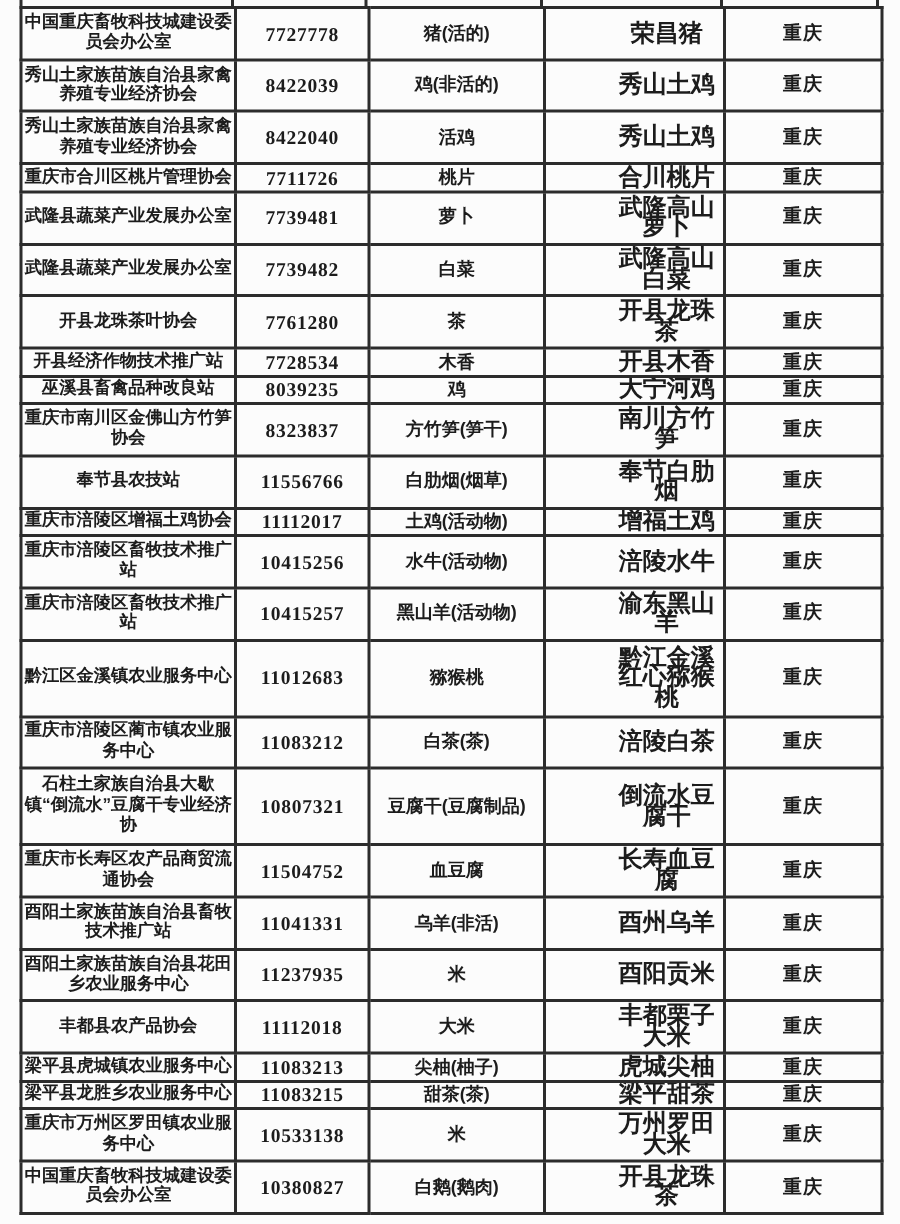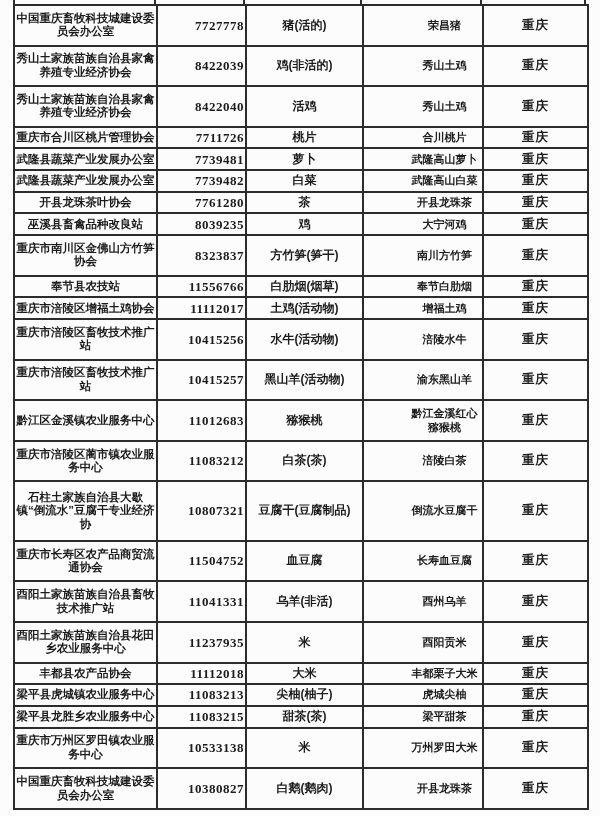--- a/index.html
+++ b/index.html
@@ -35,24 +35,23 @@
     padding:0 1px;
     overflow:hidden;
     word-break:break-all;
   }
   .tm-table td.c0{font-size:11.5px;}
   .tm-table td.c1{
     font-family:"Liberation Serif",serif;
     font-size:13px;
     letter-spacing:0.5px;
     word-break:normal;
-    text-align:right;
   }
   .tm-table td.c2{font-size:12px;margin-left:12px;}
-  .tm-table td.c3{font-size:11px;padding-left:44px;}
+  .tm-table td.c3{font-size:16px;padding-left:44px;}
   .tm-table td.c4{font-size:12.5px;letter-spacing:1px;word-break:normal;}
 </style>
 </head>
 <body>
 
 <div class="top-stubs">
   <div class="stub"></div>
   <div class="stub"></div>
   <div class="stub"></div>
   <div class="stub"></div>
@@ -112,20 +111,27 @@
         <td class="c4">重庆</td>
       </tr>
       <tr>
         <td class="c0">开县龙珠茶叶协会</td>
         <td class="c1">7761280</td>
         <td class="c2">茶</td>
         <td class="c3">开县龙珠茶</td>
         <td class="c4">重庆</td>
       </tr>
       <tr>
+        <td class="c0">开县经济作物技术推广站</td>
+        <td class="c1">7728534</td>
+        <td class="c2">木香</td>
+        <td class="c3">开县木香</td>
+        <td class="c4">重庆</td>
+      </tr>
+      <tr>
         <td class="c0">巫溪县畜禽品种改良站</td>
         <td class="c1">8039235</td>
         <td class="c2">鸡</td>
         <td class="c3">大宁河鸡</td>
         <td class="c4">重庆</td>
       </tr>
       <tr>
         <td class="c0">重庆市南川区金佛山方竹笋协会</td>
         <td class="c1">8323837</td>
         <td class="c2">方竹笋(笋干)</td>

